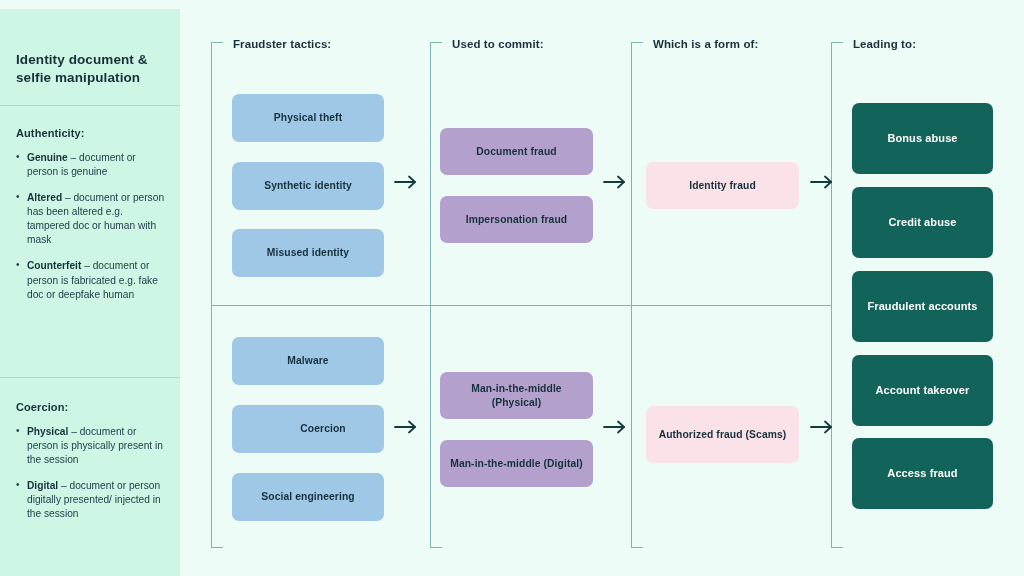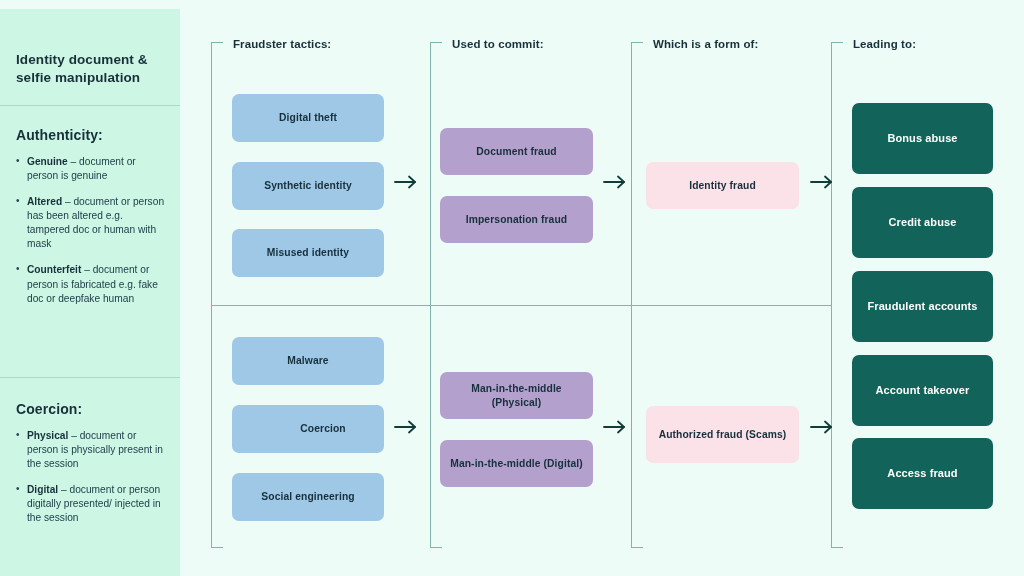--- a/index.html
+++ b/index.html
@@ -41,21 +41,21 @@
     left: 0; right: 0;
   }
   .sb-divider.d1 { top: 96px; }
   .sb-divider.d2 { top: 368px; }
 
   .sb-section { position: absolute; left: 16px; right: 12px; }
   .sb-section.s1 { top: 118px; }
   .sb-section.s2 { top: 392px; }
 
   .sb-heading {
-    font-size: 14px;
+    font-size: 11px;
     font-weight: bold;
     margin-bottom: 12px;
     letter-spacing: 0.1px;
   }
   .sb-list { list-style: none; }
   .sb-item {
     position: relative;
     padding-left: 11px;
     font-size: 10.2px;
     line-height: 1.38;
@@ -200,21 +200,21 @@
       <div class="bracket"></div>
       <div class="col-label">Which is a form of:</div>
     </div>
     <div class="col c4">
       <div class="bracket"></div>
       <div class="col-label">Leading to:</div>
     </div>
 
     <div class="row-divider"></div>
 
-    <div class="box blue" style="left:52px; top:94px; width:152px; height:48px;">Digital theft</div>
+    <div class="box blue" style="left:52px; top:94px; width:152px; height:48px;">Physical theft</div>
     <div class="box blue" style="left:52px; top:162px; width:152px; height:48px;border-radius:8px;">Synthetic identity</div>
     <div class="box blue" style="left:52px; top:229px; width:152px; height:48px;">Misused identity</div>
 
     <div class="arrow" style="left:213px; top:174px;">
       <svg viewBox="0 0 26 16" fill="none" stroke="currentColor" stroke-width="1.8" stroke-linecap="round" stroke-linejoin="round">
         <line x1="2" y1="8" x2="22" y2="8"></line>
           <polyline points="16,2.5 22,8 16,13.5"></polyline>
       </svg>
     </div>
 

